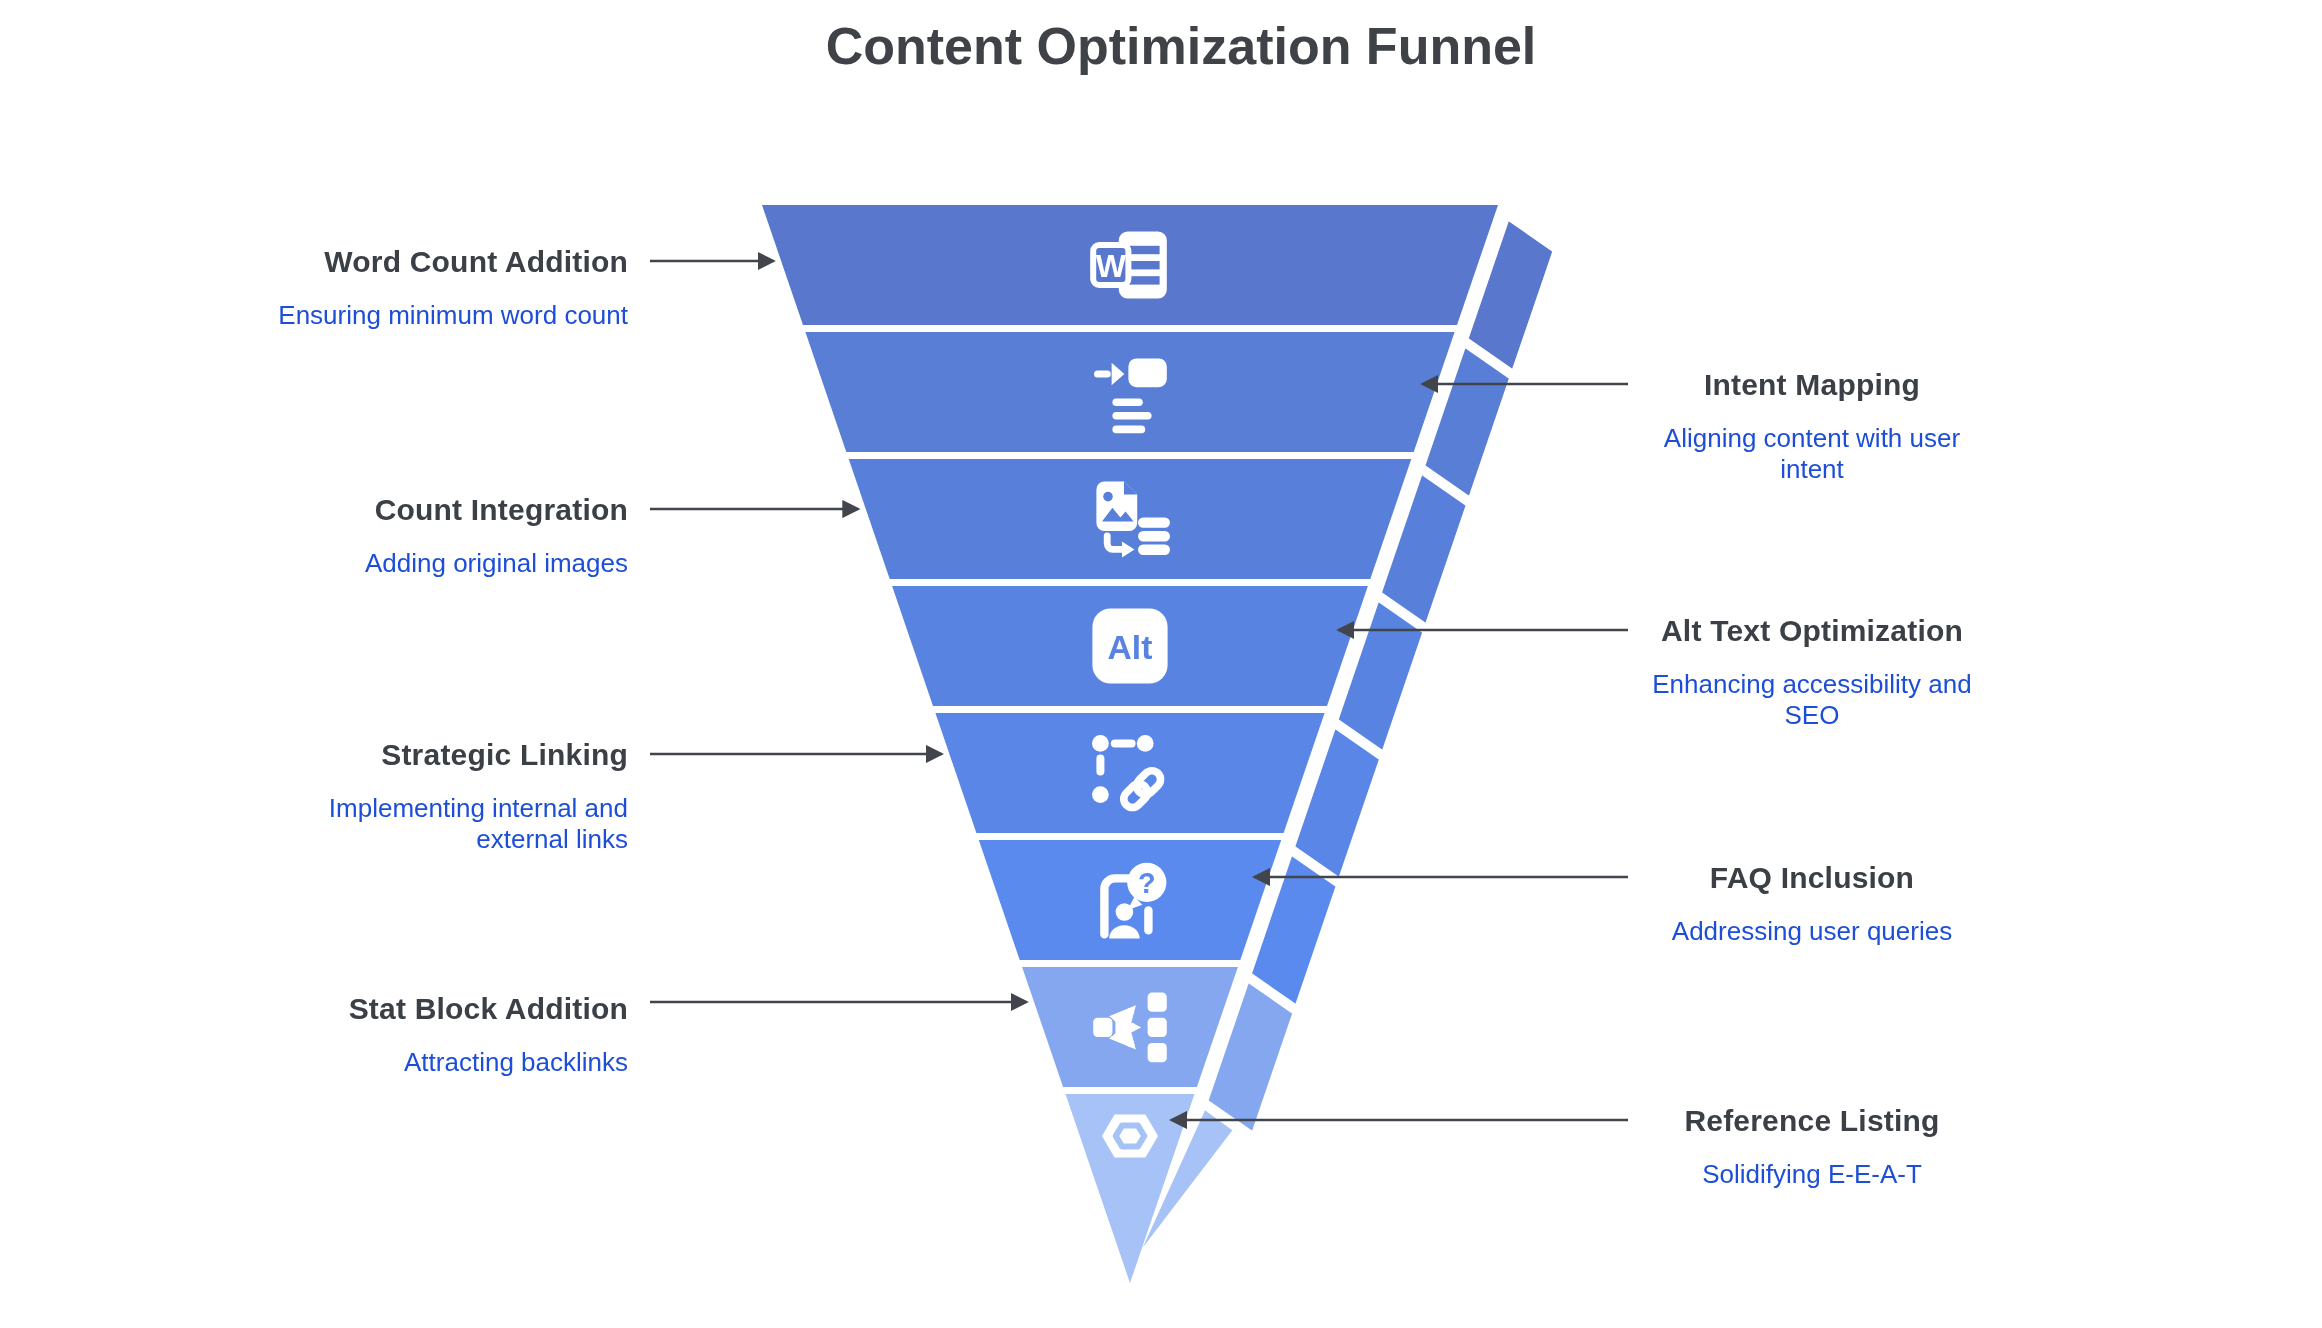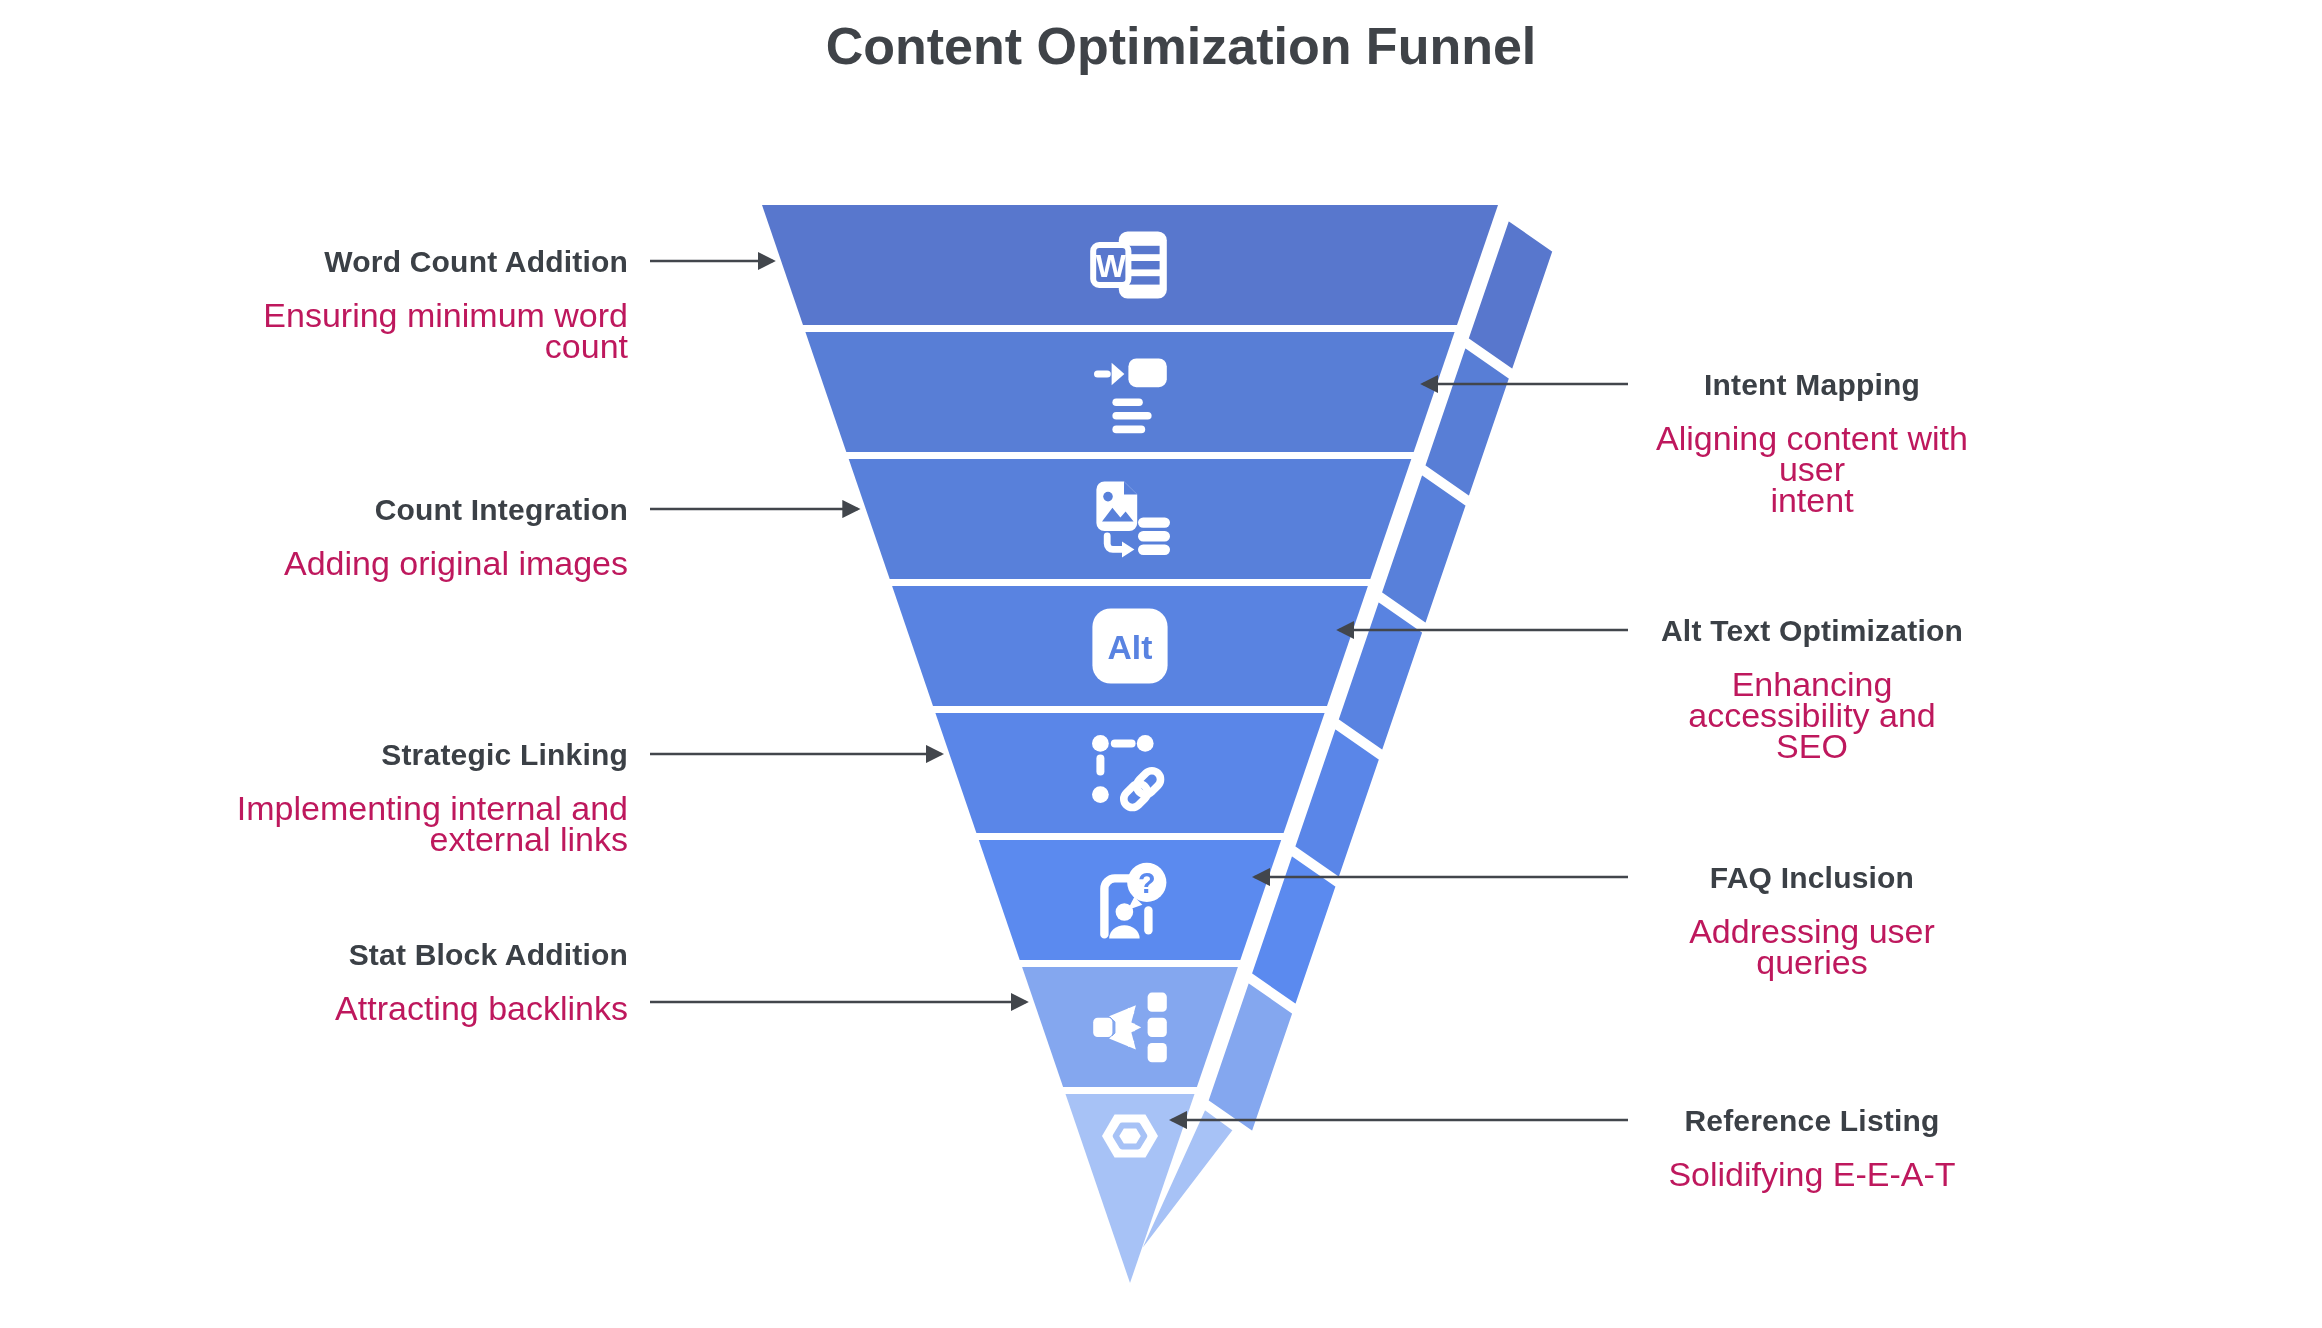--- a/index.html
+++ b/index.html
@@ -5,21 +5,21 @@
   html,body{margin:0;padding:0;background:#ffffff;}
   #stage{position:relative;width:2322px;height:1328px;background:#ffffff;overflow:hidden;
          font-family:"Liberation Sans", sans-serif;}
   .page-title{position:absolute;top:16px;left:0;width:2322px;text-align:center;
               font-size:52px;font-weight:700;color:#3f4348;line-height:60px;margin-left:20px;}
   #funnel-svg{position:absolute;left:0;top:0;}
   .label-block{position:absolute;}
   .label-block.left{left:208px;width:420px;text-align:right;}
   .label-block.right{left:1642px;width:340px;text-align:center;}
   .stage-title{font-size:30px;font-weight:700;color:#3b4046;line-height:34px;letter-spacing:.2px;}
-  .stage-desc{font-size:34px;color:#be185d;line-height:31px;margin-top:21px;white-space:pre-line;}
+  .stage-desc{font-size:26px;color:#1d4ed8;line-height:31px;margin-top:21px;white-space:pre-line;}
 </style>
 </head>
 <body>
 
 <div id="stage">
 
   <div class="page-title">Content Optimization Funnel</div>
 
   <svg id="funnel-svg" width="2322" height="1328" viewBox="0 0 2322 1328">
     <defs>
@@ -158,21 +158,21 @@
   </div>
   <div class="label-block right" style="top:614px">
     <div class="stage-title">Alt Text Optimization</div>
     <div class="stage-desc">Enhancing accessibility and
 SEO</div>
   </div>
   <div class="label-block right" style="top:861px">
     <div class="stage-title">FAQ Inclusion</div>
     <div class="stage-desc">Addressing user queries</div>
   </div>
-  <div class="label-block left" style="top:938px">
+  <div class="label-block left" style="top:992px">
     <div class="stage-title">Stat Block Addition</div>
     <div class="stage-desc">Attracting backlinks</div>
   </div>
   <div class="label-block right" style="top:1104px">
     <div class="stage-title">Reference Listing</div>
     <div class="stage-desc">Solidifying E-E-A-T</div>
   </div>
 
 </div>
 

